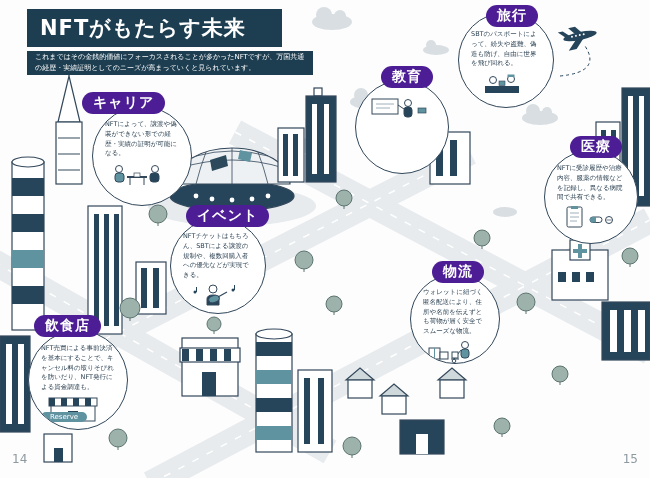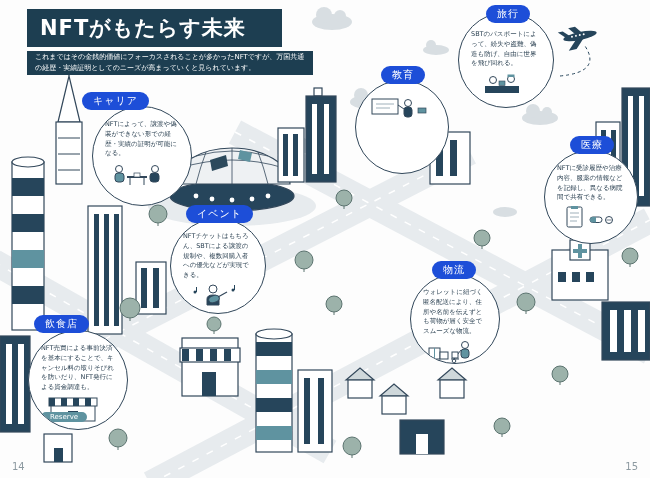--- a/index.html
+++ b/index.html
@@ -15,26 +15,26 @@
   .title-banner{position:absolute;left:27px;top:9px;width:255px;height:38px;background:#1d3e51;
         color:#fff;font-size:21px;font-weight:bold;line-height:38px;padding-left:13px;
         box-sizing:border-box;letter-spacing:1px;z-index:4}
   .subtitle-banner{position:absolute;left:27px;top:51px;width:286px;background:#1d3e51;color:#fff;
         font-size:7px;line-height:1.6;padding:1px 8px;box-sizing:border-box;z-index:4}
   .callout{position:absolute;z-index:3}
   .bubble{width:100%;height:100%;border:1.6px solid #31475a;border-radius:50%;background:#fff;
         box-sizing:border-box;display:flex;flex-direction:column;align-items:flex-start;
         justify-content:flex-start;padding:13px 12px 5px;overflow:hidden}
   .bubble-text{margin:0;font-size:6.5px;line-height:1.5;color:#2b4152;width:100%;text-align:left}
-  .pill{position:absolute;z-index:5;background:#1d4ed8;color:#fff;font-size:10px;font-weight:normal;
+  .pill{position:absolute;z-index:5;background:#4c1d95;color:#fff;font-size:14px;font-weight:bold;
         padding:2px 11px;border-radius:11px;white-space:nowrap;letter-spacing:1px}
   .mini{flex:none;margin-top:2px}
   .reserve{flex:none;background:#5f93a0;color:#fff;font-size:7px;
         padding:1px 9px;border-radius:8px;margin-top:-13px;position:relative;z-index:2}
-  .pagenum{position:absolute;bottom:6px;font-size:10px;color:#8d9aa1;z-index:4}
+  .pagenum{position:absolute;bottom:12px;font-size:12px;color:#8d9aa1;z-index:4}
   .pagenum.left{left:12px}.pagenum.right{right:12px}
 </style>
 </head>
 <body>
 
 <div class="page">
 
   <svg class="city" viewBox="0 0 650 478">
 
     <g>

